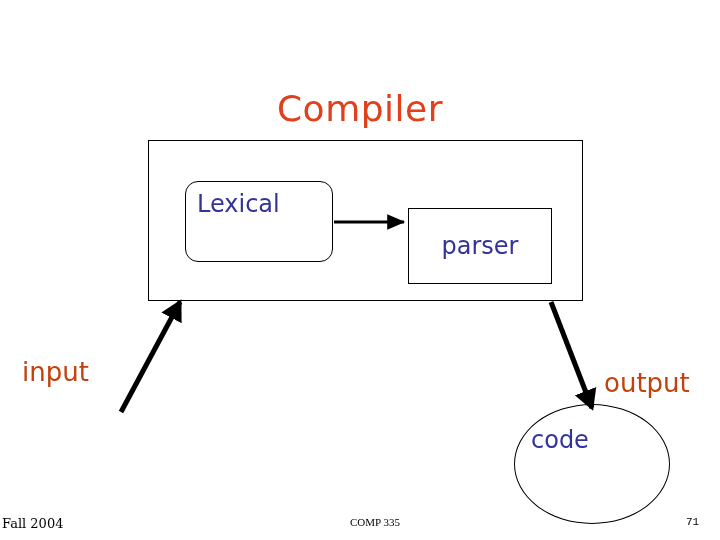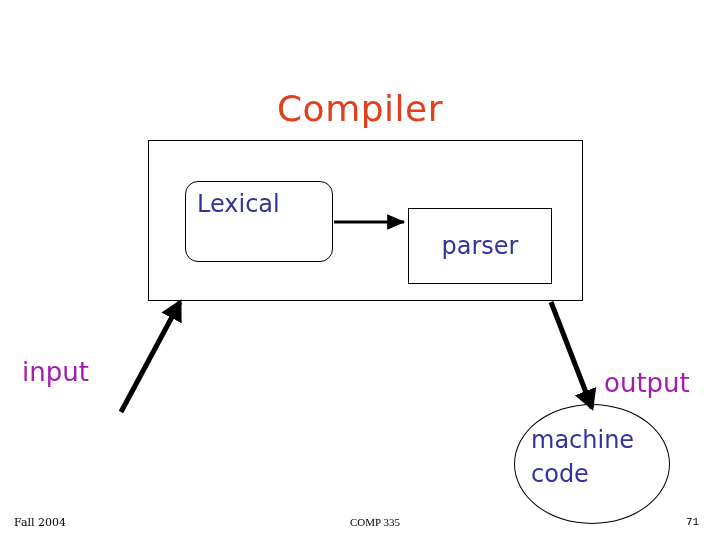--- a/index.html
+++ b/index.html
@@ -109,21 +109,21 @@
   }
   #machinecode-ellipse .l1,
   #machinecode-ellipse .l2 {
     display: block;
     white-space: nowrap;
   }
 
   
   .plain-label {
     position: absolute;
-    color: #a21caf;
+    color: #c2410c;
     font-family: "DejaVu Sans", sans-serif;
     font-size: 26px;
     white-space: nowrap;
   }
   #input-label  { left: 22px;  top: 357px; }
   #output-label { left: 604px; top: 360px; margin-top: 8px; }
 
   
   #arrows {
     position: absolute;
@@ -132,24 +132,24 @@
     pointer-events: none;
   }
 
   
   .footer-text {
     position: absolute;
     color: #000000;
     white-space: nowrap;
   }
   #footer-date {
-    left: 14px;
+    left: 2px;
     top: 516px;
     font-family: "DejaVu Serif", serif;
-    font-size: 11px;
+    font-size: 13px;
   }
   #footer-course {
     left: 0;
     top: 516px;
     width: 720px;
     text-align: center;
     font-family: Liberation Serif, serif;
     font-size: 11px;
     padding-left: 15px;
   }
@@ -172,21 +172,20 @@
   <div id="lexical-box" class="stage-box">
     <span class="l1">Lexical</span>
   </div>
 
   <div id="parser-box" class="stage-box">
     <span class="plabel">parser</span>
   </div>
 
 
   <div id="machinecode-ellipse" class="ellipse">
-    <span class="l1">machine</span>
     <span class="l2">code</span>
   </div>
 
   <div id="input-label" class="plain-label">input</div>
   <div id="output-label" class="plain-label">output</div>
 
   <svg id="arrows" viewBox="0 0 720 540">
     <defs>
       <marker id="head-thin" markerWidth="7" markerHeight="7" refX="5.6" refY="3" orient="auto" markerUnits="strokeWidth">
         <path d="M0,0.4 L6,3 L0,5.6 z" fill="#000000"></path>

